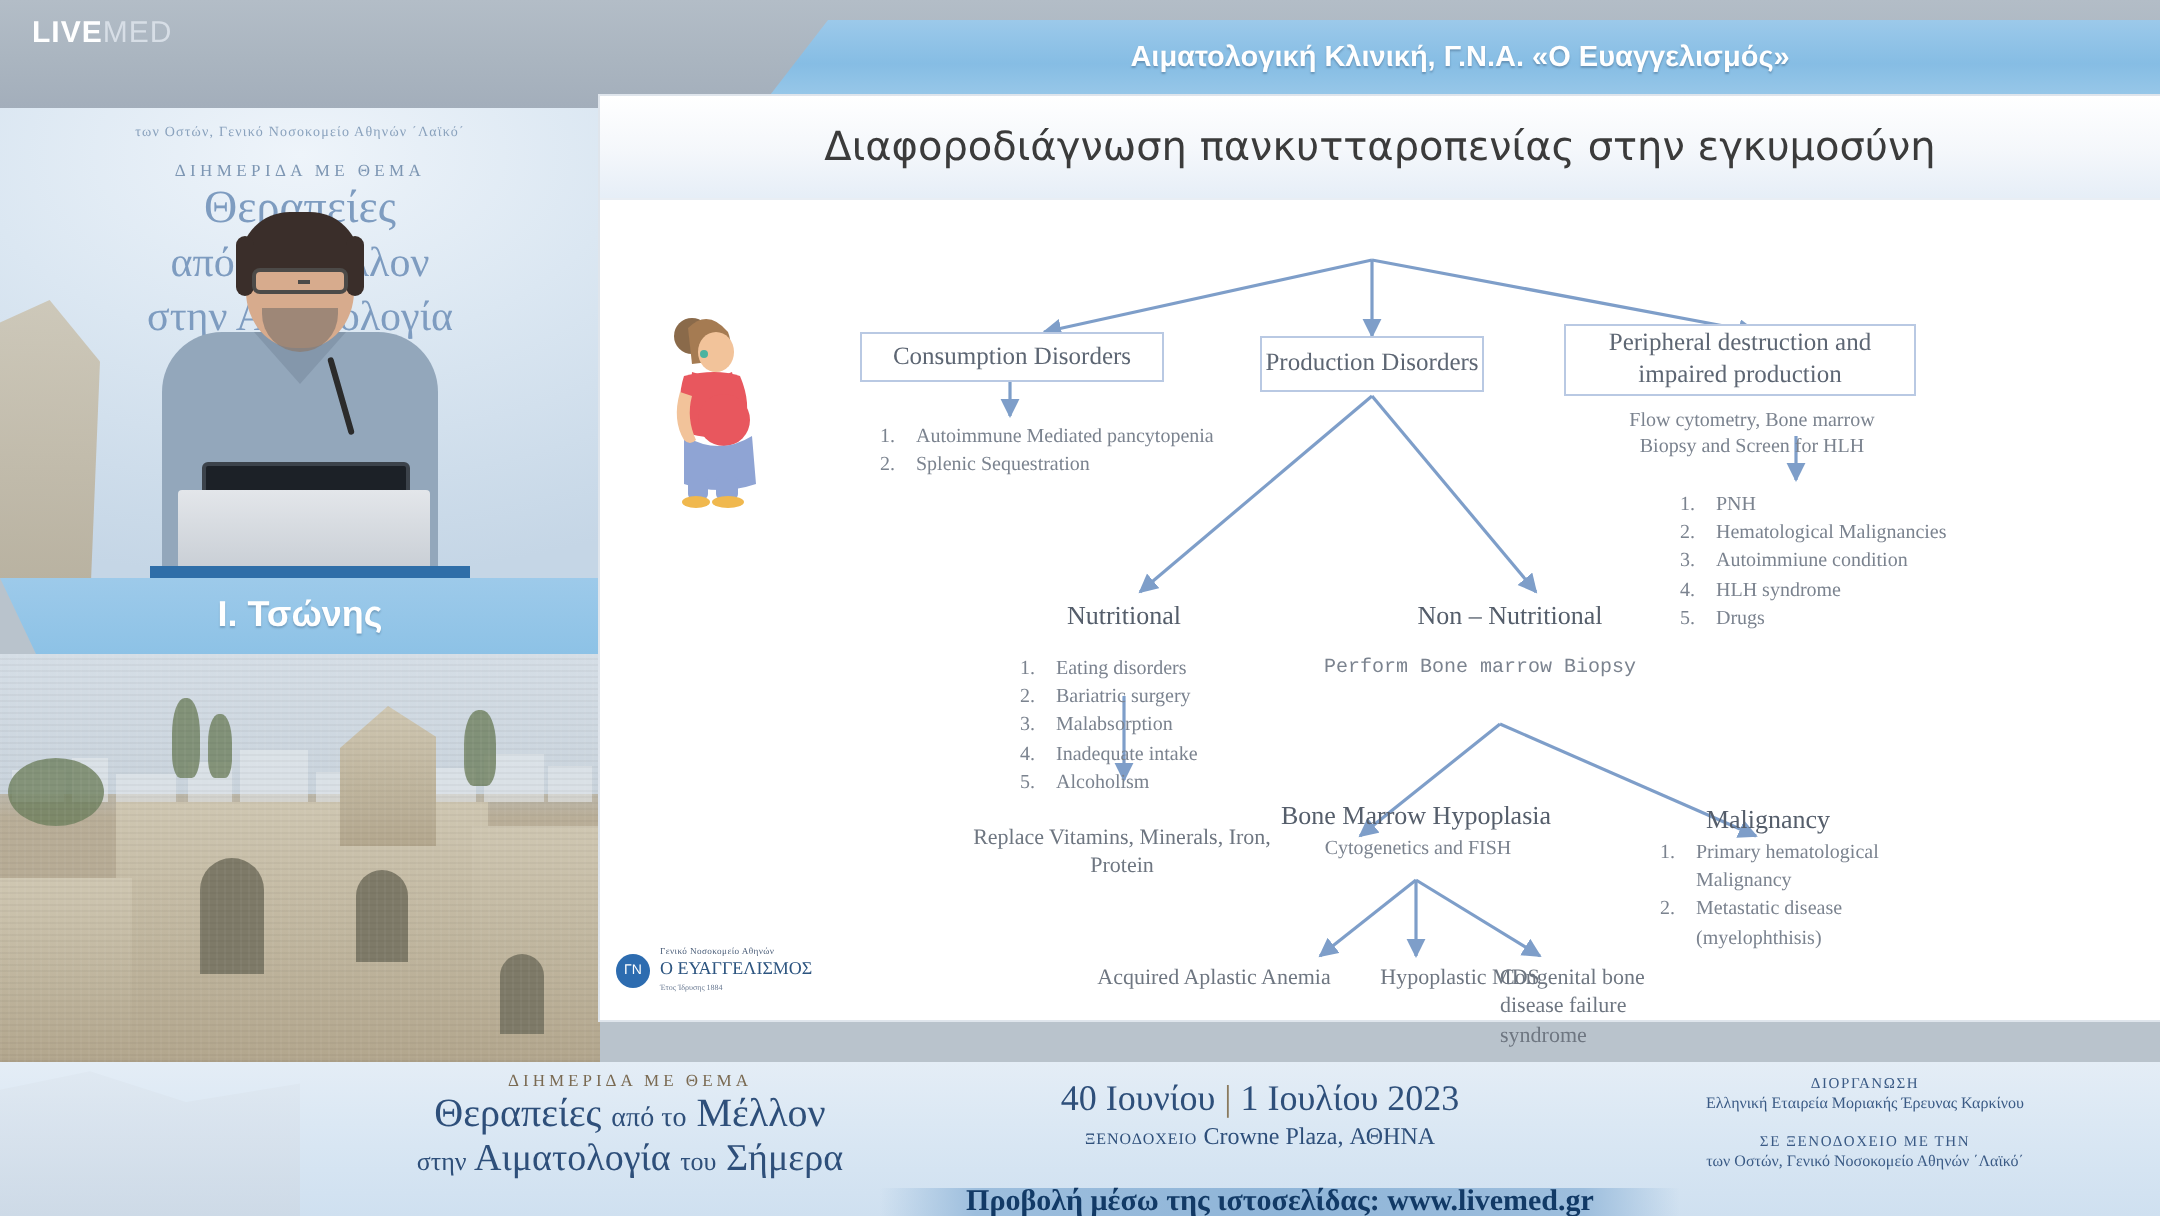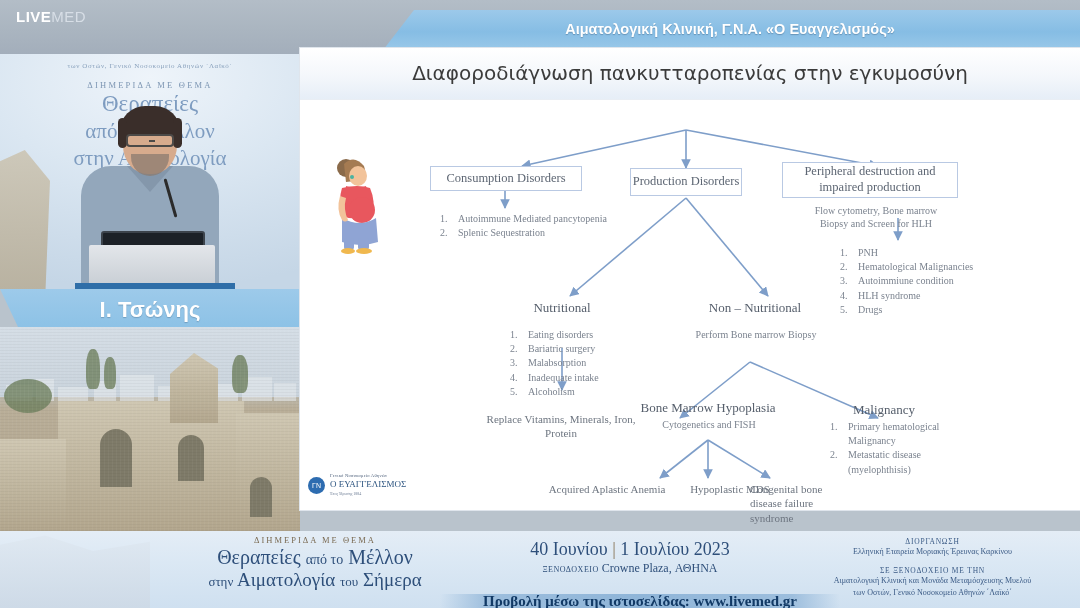--- a/index.html
+++ b/index.html
@@ -75,21 +75,21 @@
   .podium-blue { position:absolute; left:10px; bottom:-12px; width:160px; height:18px; background:#2f6ea8;}
 
   
   .namebar {
     position: absolute; left: 0; top: 289px; width: 300px; height: 38px;
     background: linear-gradient(180deg,#9dcaea,#8dc2e6);
     clip-path: polygon(0 0, 300px 0, 300px 38px, 18px 38px);
   }
   .namebar span {
     position:absolute; left:0; right:0; top: 8px; text-align:center;
-    color:#fff; font-size:22px; font-weight:700; text-shadow:0 1px 1px rgba(40,70,100,.3);
+    color:#fff; font-size:18px; font-weight:700; text-shadow:0 1px 1px rgba(40,70,100,.3);
   }
 
   
   .ruinpane { position:absolute; left:0; top:327px; width:300px; height:204px; overflow:hidden;
     background: linear-gradient(180deg,#cfd9e2 0%, #c2cbd2 22%, #b9ae98 40%, #b0a48c 100%); }
   .sky { position:absolute; left:0; top:0; width:300px; height:70px;
     background: linear-gradient(180deg,#d5dee6,#c9d3dc); }
   .city { position:absolute; left:0; top:28px; width:300px; height:46px; opacity:.55;}
   .city i { position:absolute; bottom:0; background:#e8ecef; display:block; }
   .tree { position:absolute; background:#6e7f5e; border-radius:45% 45% 30% 30%; opacity:.8;}
@@ -327,21 +327,21 @@
       <div class="lbl hd" style="left:212px; top:200px; width:100px;">Nutritional</div>
       <ol class="numlist" style="position:absolute; left:208px; top:228px; width:150px;">
         <li>Eating disorders</li>
         <li>Bariatric surgery</li>
         <li>Malabsorption</li>
         <li>Inadequate intake</li>
         <li>Alcoholism</li>
       </ol>
 
       <div class="lbl hd" style="left:396px; top:200px; width:118px;">Non – Nutritional</div>
-      <div class="lbl sm" style="left:376px; top:228px; width:160px;">Perform Bone marrow Biopsy</div>
+      <div class="lbl sm" style="left:360px; top:228px; width:160px;font-family:Liberation Mono, monospace;">Perform Bone marrow Biopsy</div>
 
       <div class="lbl md" style="left:186px; top:312px; width:150px;">Replace Vitamins, Minerals, Iron, Protein</div>
 
       <div class="lbl hd" style="left:328px; top:300px; width:160px;">Bone Marrow Hypoplasia</div>
       <div class="lbl sm" style="left:338px; top:318px; width:142px;">Cytogenetics and FISH</div>
 
       <div class="lbl hd" style="left:536px; top:302px; width:96px;">Malignancy</div>
       <ol class="numlist" style="position:absolute; left:528px; top:320px; width:130px;">
         <li>Primary hematological Malignancy</li>
         <li>Metastatic disease (myelophthisis)</li>
@@ -389,21 +389,20 @@
         <span class="tiny">ΞΕΝΟΔΟΧΕΙΟ</span>
         <span>Crowne Plaza, ΑΘΗΝΑ</span>
       </div>
     </div>
 
     <div class="bt-right">
       <div class="bt-r-cap">ΔΙΟΡΓΑΝΩΣΗ</div>
       <div class="bt-r-txt">Ελληνική Εταιρεία Μοριακής Έρευνας Καρκίνου</div>
       <div class="bt-r-gap"></div>
       <div class="bt-r-cap">ΣΕ ΞΕΝΟΔΟΧΕΙΟ ΜΕ ΤΗΝ</div>
-      <div class="bt-r-txt">Αιματολογική Κλινική και Μονάδα Μεταμόσχευσης Μυελού</div>
       <div class="bt-r-txt">των Οστών, Γενικό Νοσοκομείο Αθηνών ΄Λαϊκό΄</div>
     </div>
   </div>
 
   <div class="bt-strip">
     <span>Προβολή μέσω της ιστοσελίδας: www.livemed.gr</span>
   </div>
 
 </div>
 

